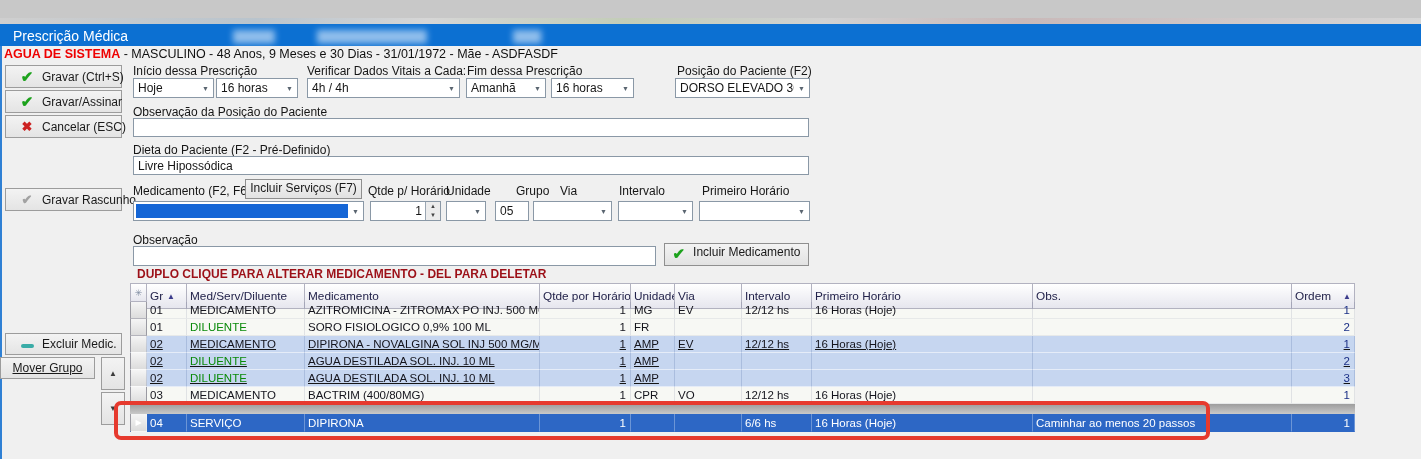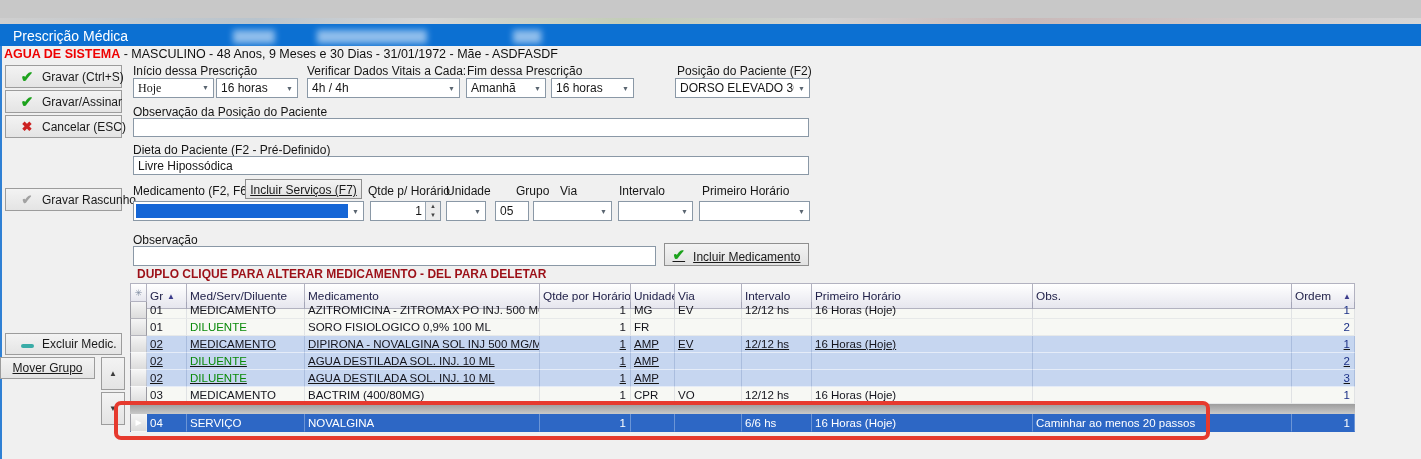--- a/index.html
+++ b/index.html
@@ -36,21 +36,21 @@
   .combo .val{flex:1;padding-left:4px;white-space:nowrap;overflow:hidden;}
   .combo .arr{flex:0 0 15px;text-align:center;color:#5a6570;font-size:7px;}
   .med-combo .val{background:#1566d6;align-self:stretch;margin:2px 0 2px 2px;}
   .tinput{position:absolute;background:#fff;border:1px solid #8a98a6;box-sizing:border-box;
           display:flex;align-items:center;padding-left:4px;white-space:nowrap;overflow:hidden;}
   .spin{position:absolute;height:20px;background:#fff;border:1px solid #8a98a6;box-sizing:border-box;display:flex;}
   .spin .sval{flex:1;text-align:right;padding:2px 3px 0 0;}
   .spin .btns{flex:0 0 14px;border-left:1px solid #9aa6b2;display:flex;flex-direction:column;background:#ececec;}
   .spin .btns span{flex:1;font-size:6px;color:#444;text-align:center;line-height:9px;}
   .fbtn{position:absolute;background:linear-gradient(#f3f3f3,#e2e2e2);border:1px solid #8f8f8f;box-sizing:border-box;
-        display:flex;align-items:flex-end;justify-content:center;font-size:12px;color:#1a1a1a;white-space:nowrap;text-decoration:underline;}
+        display:flex;align-items:flex-start;justify-content:center;font-size:12px;color:#1a1a1a;white-space:nowrap;}
   .fbtn .ic{margin-right:8px;}
   .caption{position:absolute;left:137px;top:249px;font-weight:bold;color:#9c1018;white-space:nowrap;}
   
   .grid{position:absolute;left:130px;top:265px;width:1225px;font-size:11.5px;}
   .hrow{display:flex;height:19px;}
   .hcell{box-sizing:border-box;border:1px solid #b2b2c0;border-left:none;background:linear-gradient(#ffffff,#e6e6ee);
          color:#22224a;display:flex;align-items:center;padding:12px 3px;white-space:nowrap;overflow:hidden;font-size:11.8px;}
   .hcell.first{border-left:1px solid #b2b2c0;justify-content:center;padding:0;}
   .hicon{color:#7d8aa0;font-size:9px;}
   .sort{color:#3c3c8c;font-size:8px;margin-left:4px;}
@@ -122,21 +122,21 @@
   </button>
   <button class="sbtn mini" style="left:101px;top:374px;width:24px;height:33px;">
     <span class="ar">▼</span>
   </button>
 
   <span class="flabel" style="left:133px;top:46px;">Início dessa Prescrição</span>
   <span class="flabel" style="left:307px;top:46px;">Verificar Dados Vitais a Cada:</span>
   <span class="flabel" style="left:467px;top:46px;">Fim dessa Prescrição</span>
   <span class="flabel" style="left:677px;top:46px;">Posição do Paciente (F2)</span>
 
-  <div class="combo" style="left:133px;top:60px;width:81px;font-family:Liberation Serif, serif;">
+  <div class="combo" style="left:133px;top:60px;width:81px;">
     <span class="val">Hoje</span>
     <span class="arr">▼</span>
   </div>
   <div class="combo" style="left:216px;top:60px;width:82px;">
     <span class="val">16 horas</span>
     <span class="arr">▼</span>
   </div>
   <div class="combo" style="left:307px;top:60px;width:153px;">
     <span class="val">4h / 4h</span>
     <span class="arr">▼</span>
@@ -332,21 +332,21 @@
           <div class="cell" style="width: 70px;">12/12 hs</div>
           <div class="cell" style="width: 221px;">16 Horas (Hoje)</div>
           <div class="cell" style="width: 259px;"></div>
           <div class="cell num ordem" style="width: 63px;">1</div>
         </div>
         <div class="gap"></div>
         <div class="grow selected">
           <div class="cell selcell" style="width: 17px;">▶</div>
           <div class="cell" style="width: 40px;">04</div>
           <div class="cell" style="width: 118px;">SERVIÇO</div>
-          <div class="cell" style="width: 235px;">NOVALGINA</div>
+          <div class="cell" style="width: 235px;">DIPIRONA</div>
           <div class="cell num" style="width: 91px;">1</div>
           <div class="cell" style="width: 44px;"></div>
           <div class="cell" style="width: 67px;"></div>
           <div class="cell" style="width: 70px;">6/6 hs</div>
           <div class="cell" style="width: 221px;">16 Horas (Hoje)</div>
           <div class="cell" style="width: 259px;">Caminhar ao menos 20 passos</div>
           <div class="cell num ordem" style="width: 63px;">1</div>
         </div>
       </div>
   </div>

